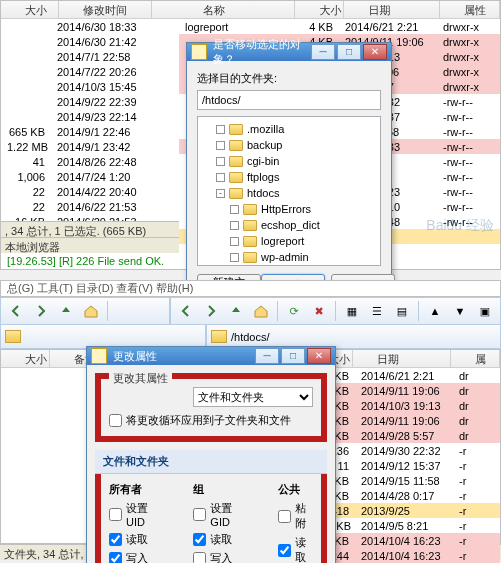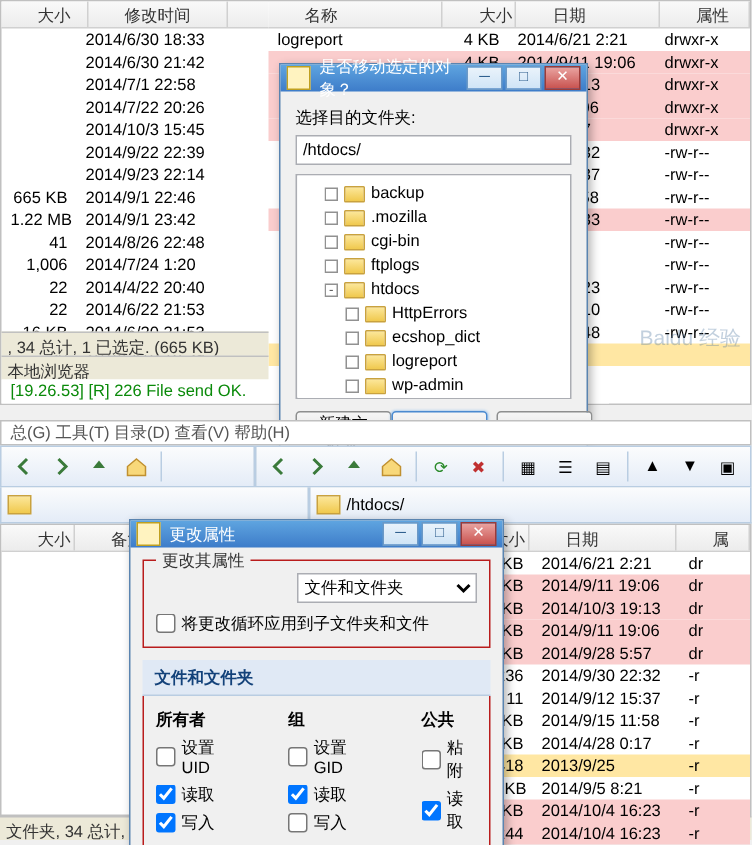--- a/index.html
+++ b/index.html
@@ -13,21 +13,21 @@
 .status{background:#ece9d8;height:16px;padding:2px 4px;color:#333;border-top:1px solid #c0c0c0}
 .pink{background:#facdcd}.sel{background:#ffe7a3}
 
 .dlg{position:absolute;background:#f0f0f0;border:1px solid #5a84b0;box-shadow:2px 2px 6px rgba(0,0,0,.3)}
 .titlebar{background:linear-gradient(#5fa5e0,#3d7cc9);height:18px;display:flex;align-items:center;padding:0 4px;color:#fff}
 .titlebar .ico{width:16px;height:16px;background:#fff3c0;border:1px solid #c0a020;margin-right:6px}
 .titlebar .ttl{flex:1}
 .wbtn{width:24px;height:16px;margin-left:2px;background:linear-gradient(#eaf3fb,#cfe4f6);border:1px solid #6b99c7;text-align:center;line-height:13px;color:#30608f;font-size:10px}
 .wbtn.cls{background:linear-gradient(#e9a3a0,#c9524f);color:#fff;border-color:#9c3b38}
 .dlg-body{padding:10px}
-.grp{border:1px solid #b91c1c;padding:8px;margin-bottom:8px;position:relative}
+.grp{border:6px solid #b91c1c;padding:8px;margin-bottom:8px;position:relative}
 .grp-title{position:absolute;top:-8px;left:8px;background:#f0f0f0;padding:0 4px;color:#333}
 .strip{background:#e0e9f5;border-bottom:1px solid #b9cde2;padding:4px 8px;color:#13427a;font-weight:bold}
 input[type=text]{border:1px solid #abadb3;height:20px;padding:2px 4px;background:#fff}
 select{border:1px solid #abadb3;height:20px;background:#fff}
 .btn{min-width:64px;height:22px;background:linear-gradient(#f6f6f6,#dedede);border:1px solid #8e8f8f;border-radius:3px;padding:0 10px;cursor:pointer}
 .btn.primary{border:1px solid #4a8ad0;box-shadow:0 0 2px #79b3ea}
 .tree{background:#fff;border:1px solid #abadb3;height:150px;overflow:auto;padding:4px}
 .tree .ti{display:flex;align-items:center;height:16px;padding-left:4px;gap:4px}
 .tree .tw{width:9px;height:9px;border:1px solid #919191;text-align:center;line-height:7px;font-size:9px;color:#595959}
 .tree .fld{width:14px;height:11px;background:linear-gradient(#fce79a,#f0c94e);border:1px solid #c9a23e;border-radius:1px}
@@ -231,26 +231,26 @@
     <div class="wbtn">□</div>
     <div class="wbtn cls">✕</div>
   </div>
   <div class="dlg-body">
     <div style="margin-bottom:4px">选择目的文件夹:</div>
     <input type="text" style="width: 100%; margin-bottom: 6px;" value="/htdocs/">
     <div class="tree" id="tree1">
         <div class="ti" style="padding-left:14px">
           <span class="tw"></span>
           <span class="fld"></span>
+          <span>.mozilla</span>
+        </div>
+        <div class="ti" style="padding-left:14px">
+          <span class="tw"></span>
+          <span class="fld"></span>
           <span>backup</span>
-        </div>
-        <div class="ti" style="padding-left:14px">
-          <span class="tw"></span>
-          <span class="fld"></span>
-          <span>.mozilla</span>
         </div>
         <div class="ti" style="padding-left:14px">
           <span class="tw"></span>
           <span class="fld"></span>
           <span>cgi-bin</span>
         </div>
         <div class="ti" style="padding-left:14px">
           <span class="tw"></span>
           <span class="fld"></span>
           <span>ftplogs</span>

